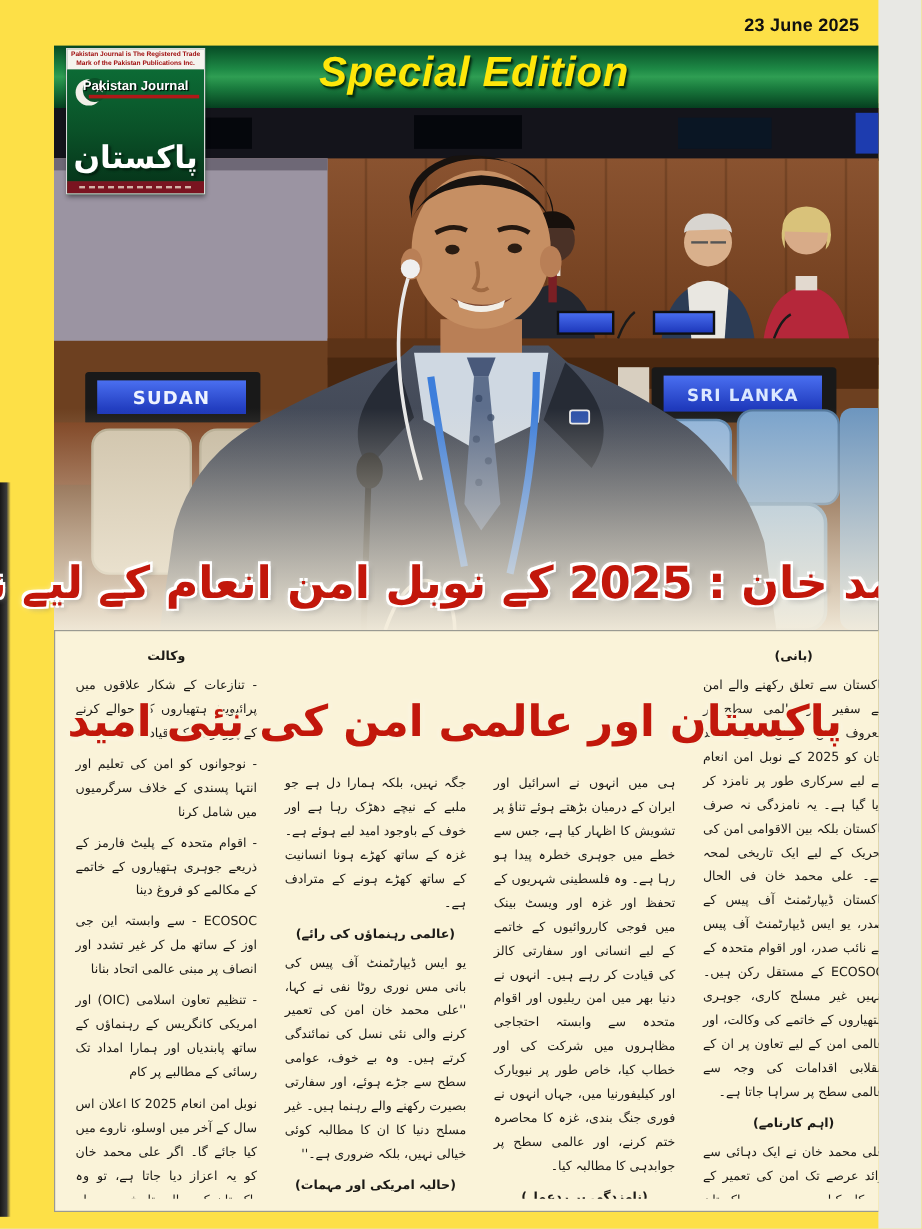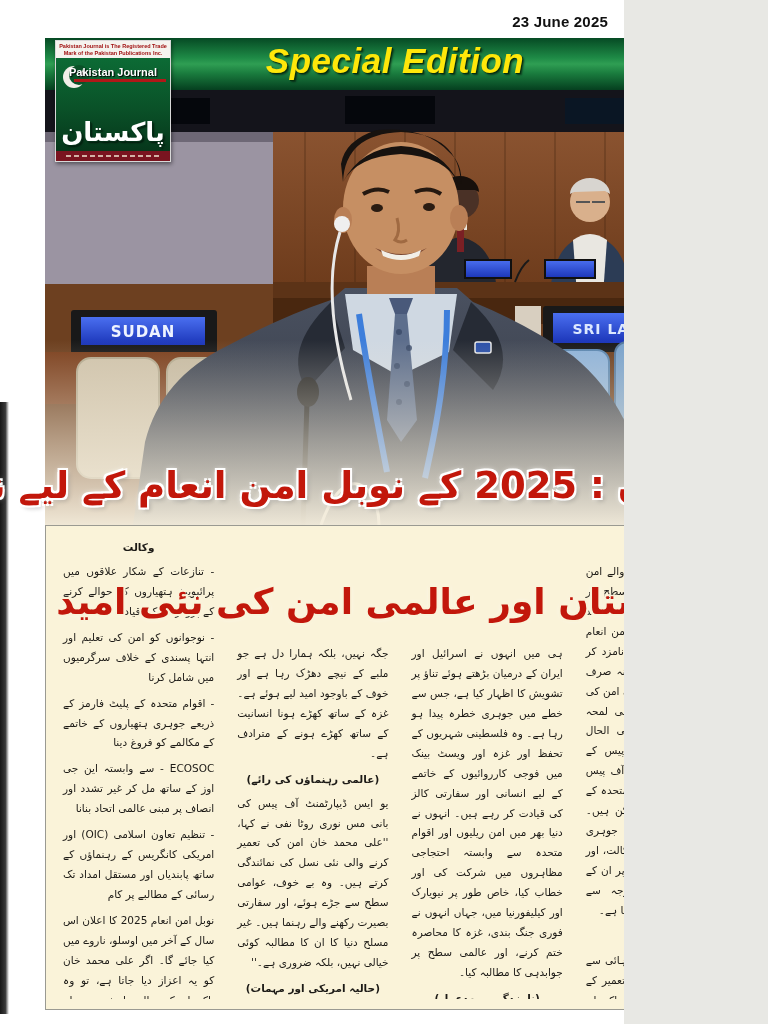--- a/index.html
+++ b/index.html
@@ -1,17 +1,17 @@
 <!DOCTYPE html>
 <html lang="ur"><head>
 <meta charset="utf-8">
 <style>
   html,body{margin:0;padding:0;}
   body{width:768px;height:1024px;background:#e8e8e4;font-family:"Liberation Sans","DejaVu Sans",sans-serif;overflow:hidden;}
-  .page{position:relative;width:624px;height:1024px;background:#ffffff;overflow:hidden;}
+  .page{position:relative;width:732px;height:1024px;background:#fde047;overflow:hidden;}
 
   
   .edge-left{position:absolute;left:0;top:402px;width:9px;height:612px;background:linear-gradient(to right,#181818,#3a3a3a 60%,rgba(60,60,60,0));}
   .edge-right{position:absolute;right:0;top:86px;width:11px;height:872px;background:linear-gradient(to left,#151515,#333 70%,rgba(60,60,60,0));}
 
   .date{position:absolute;top:13px;right:16px;font-size:15px;font-weight:bold;color:#111;letter-spacing:.2px;}
 
   
   .banner{position:absolute;left:45px;top:38px;width:710px;height:52px;
     background:linear-gradient(180deg,#064a24 0%,#1e8a46 38%,#2f9e53 50%,#1a7c3e 68%,#053f1f 100%);}
@@ -265,21 +265,21 @@
           <div class="blk-p">یو ایس ڈیپارٹمنٹ آف پیس کی بانی مس نوری روٹا نفی نے کہا، ''علی محمد خان امن کی تعمیر کرنے والی نئی نسل کی نمائندگی کرتے ہیں۔ وہ بے خوف، عوامی سطح سے جڑے ہوئے، اور سفارتی بصیرت رکھنے والے رہنما ہیں۔ غیر مسلح دنیا کا ان کا مطالبہ کوئی خیالی نہیں، بلکہ ضروری ہے۔''</div>
           <div class="blk-h">(حالیہ امریکی اور مہمات)</div>
           <div class="blk-p">- کیتھی کیلی اور Voices for Creative Nonviolence کے اراکین سمیت امن رہنماؤں کے ساتھ تعاون</div>
         </div>
       <div class="col">
           <div class="blk-h">وکالت</div>
           <div class="blk-p">- تنازعات کے شکار علاقوں میں پرائیویٹ ہتھیاروں کے حوالے کرنے کے پروگرامز کی قیادت</div>
           <div class="blk-p">- نوجوانوں کو امن کی تعلیم اور انتہا پسندی کے خلاف سرگرمیوں میں شامل کرنا</div>
           <div class="blk-p">- اقوام متحدہ کے پلیٹ فارمز کے ذریعے جوہری ہتھیاروں کے خاتمے کے مکالمے کو فروغ دینا</div>
           <div class="blk-p">ECOSOC - سے وابستہ این جی اوز کے ساتھ مل کر غیر تشدد اور انصاف پر مبنی عالمی اتحاد بنانا</div>
-          <div class="blk-p">- تنظیم تعاون اسلامی (OIC) اور امریکی کانگریس کے رہنماؤں کے ساتھ پابندیاں اور مستقل امداد تک رسائی کے مطالبے پر کام</div>
+          <div class="blk-p">- تنظیم تعاون اسلامی (OIC) اور امریکی کانگریس کے رہنماؤں کے ساتھ پابندیاں اور ہمارا امداد تک رسائی کے مطالبے پر کام</div>
           <div class="blk-p">نوبل امن انعام 2025 کا اعلان اس سال کے آخر میں اوسلو، ناروے میں کیا جائے گا۔ اگر علی محمد خان کو یہ اعزاز دیا جاتا ہے، تو وہ پاکستان کی حالیہ تاریخ میں پہلے امن رہنما ہوں گے جو یہ انعام حاصل کریں گے، اور 21ویں صدی میں مسلم دنیا کے چند منتخب افراد میں شامل ہوں گے۔</div>
         </div>
     </div>
   </div>
 
   <div class="sub-headline">پاکستان اور عالمی امن کی نئی امید</div>
 
 </div>
 
 </body></html>

